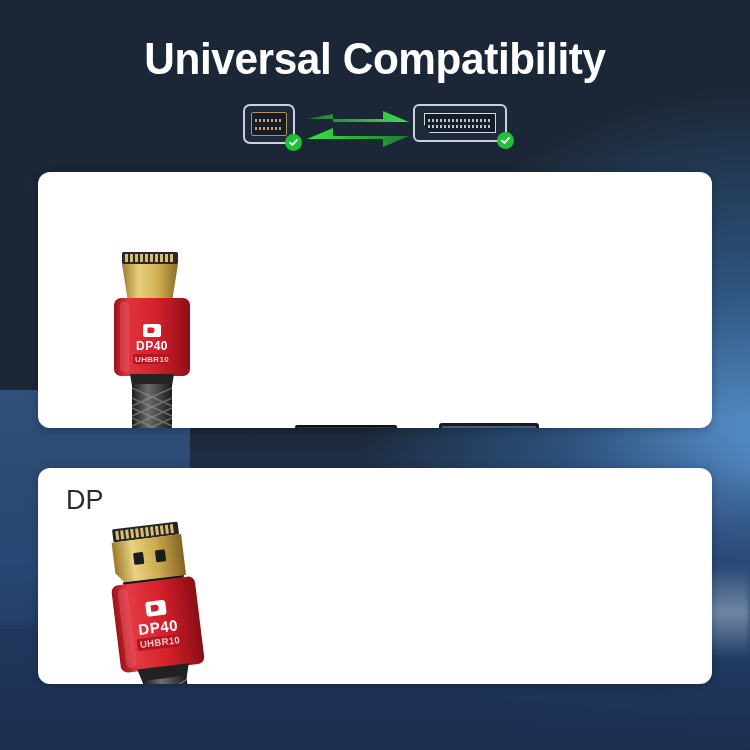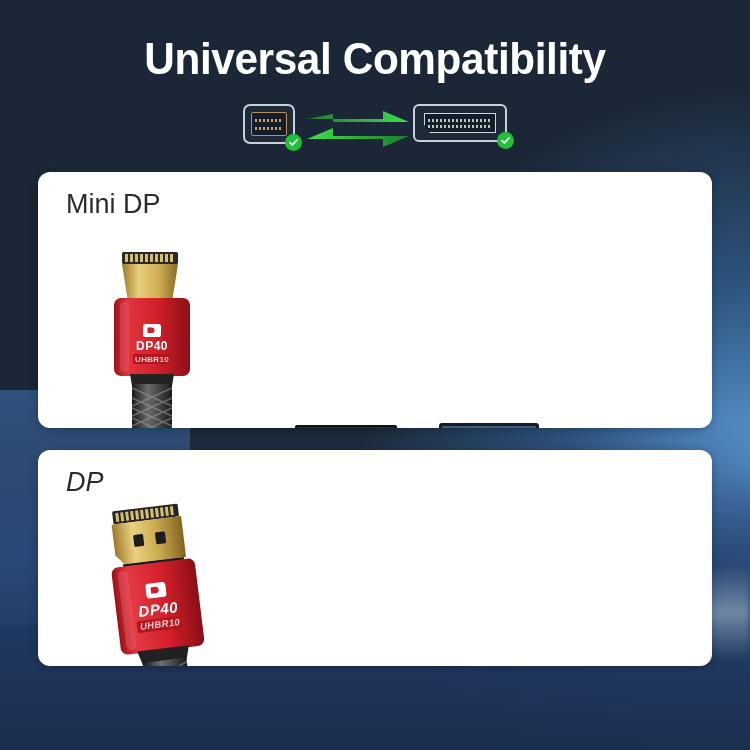--- a/index.html
+++ b/index.html
@@ -72,21 +72,21 @@
 
   .arrows{position:absolute;left:62px;top:2px;width:106px;height:44px;}
   .arrows svg{display:block;}
 
   
   .card{
     position:absolute;left:38px;width:674px;background:#ffffff;border-radius:12px;
     box-shadow:0 2px 10px rgba(0,0,0,.25);overflow:hidden;
   }
   #card-mini{top:172px;height:256px;}
-  #card-dp{top:450px;height:216px;font-style:italic;}
+  #card-dp{top:468px;height:216px;}
   .card-title{
     position:absolute;left:28px;top:16px;color:#2b2b2b;font-size:27px;line-height:32px;
   }
 
   
   .cable{position:absolute;text-align:right;}
   .cable svg{display:block;}
 
   
   .devices{position:absolute;display:flex;}
@@ -156,21 +156,20 @@
       </div>
       <div class="check">
         <svg width="11" height="11" viewBox="0 0 11 11">
             <path d="M2 5.6 L4.3 8 L9 2.9" fill="none" stroke="#fff" stroke-width="1.8" stroke-linecap="round" stroke-linejoin="round"></path>
           </svg>
       </div>
     </div>
   </div>
 
   <div class="card" id="card-mini">
-    <div class="card-title">Mini DP</div>
 
     <div class="cable" style="left:62px;top:74px;">
       <svg width="104" height="186" viewBox="0 0 104 186">
         <defs>
           <linearGradient id="redA" x1="0" y1="0" x2="1" y2="0">
             <stop offset="0" stop-color="#9c1118"></stop>
               <stop offset=".18" stop-color="#e0353f"></stop>
             <stop offset=".55" stop-color="#d4202b"></stop>
               <stop offset="1" stop-color="#8e0f16"></stop>
           </linearGradient>

